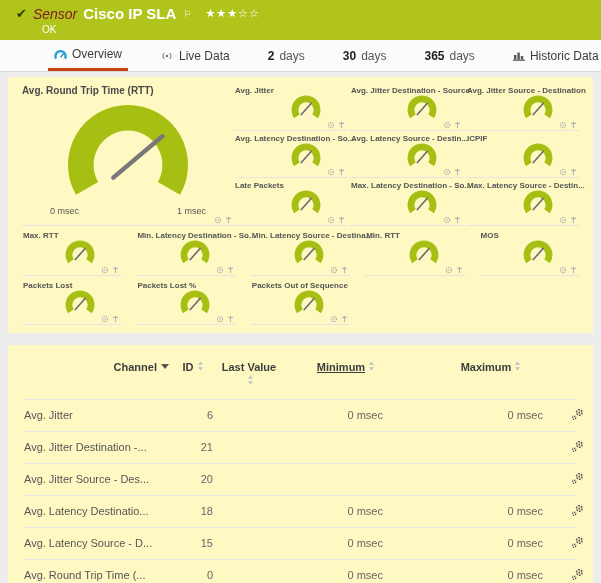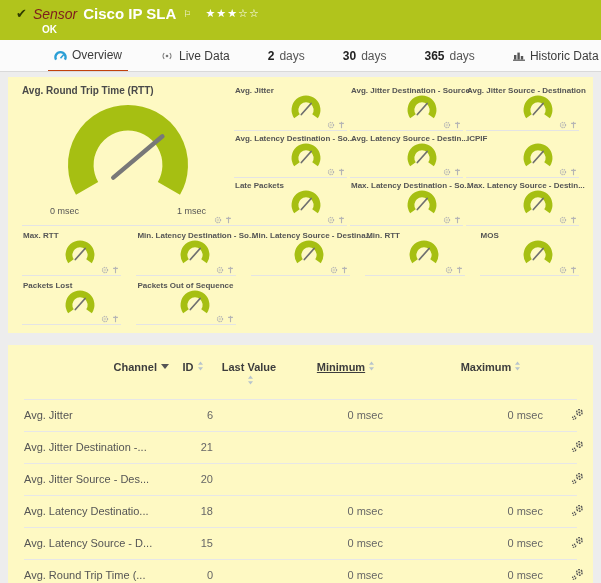--- a/index.html
+++ b/index.html
@@ -10,28 +10,28 @@
     color:#444;
   }
   
   .hdr { height:40px; background:#b1c41c; padding:5px 10px 0 16px; }
   .hdr-row1 { display:flex; align-items:center; gap:6px; }
   .hdr-check { color:#2f3b00; font-size:13px; font-weight:bold; }
   .hdr-kind { font-style:italic; color:#7f1d1d; font-size:14px; }
   .hdr-name { color:#fff; font-size:15px; font-weight:bold; }
   .hdr-flag { color:#fff; font-size:9px; vertical-align:super; margin-left:1px; }
   .hdr-stars { color:#fff; font-size:11px; letter-spacing:1px; margin-left:8px; }
-  .hdr-status { color:#fff; font-size:10px; font-weight:bold; margin:2px 0 0 26px; }
+  .hdr-status { color:#fff; font-size:10px; font-weight:normal; margin:2px 0 0 26px; }
   
   .tabs { height:32px; background:#fbfbfb; border-bottom:1px solid #d9d9d9;
           display:flex; align-items:stretch; padding:0 10px 0 48px; }
   .tab { display:flex; align-items:center; gap:5px; padding:0 6px; margin-right:26px;
          font-size:12px; color:#3c3c3c; cursor:pointer; white-space:nowrap; position:relative; }
   .tab:last-child { margin-right:0; margin-left:auto; }
-  .tab.active { border-bottom:1px solid #c2410c; }
+  .tab.active { border-bottom:3px solid #c2410c; }
   .tab .num { font-weight:bold; color:#222; }
   .tab .lbl-lite { color:#555; }
   .tab-ico { display:inline-flex; align-items:center; }
   
   .panel { background:#fef9c3; margin:5px 8px 0 8px; }
   .panel.gauges { padding:6px 14px 8px 14px; }
   .panel.tbl { margin-top:12px; padding:12px 16px 0 16px; }
   
   .g-top { display:flex; }
   .g-main { width:212px; position:relative; border-bottom:1px solid #e4e4e4; height:143px; flex:none; }
@@ -423,20 +423,37 @@
             <circle cx="5" cy="5" r="3.2" fill="none" stroke="#b5b5b5" stroke-width="1.6" stroke-dasharray="1.6 1"></circle>
             <circle cx="5" cy="5" r="1" fill="#b5b5b5"></circle>
           </svg>
           <svg class="gearbtn" width="7" height="8" viewBox="0 0 8 10">
             <line x1="4" y1="1" x2="4" y2="9" stroke="#b5b5b5" stroke-width="1.4"></line>
             <line x1="1" y1="3" x2="7" y2="3" stroke="#b5b5b5" stroke-width="1.6"></line>
           </svg>
         </span>
       </div>
 
+      <div class="g-card">
+        <span class="t">Packets Lost %</span>
+        <svg class="dial" width="34" height="34" viewBox="0 0 40 40">
+          <path d="M 9.35 28.5 A 13 13 0 1 1 30.65 28.5" fill="none" stroke="#a6bf12" stroke-width="8"></path>
+          <line x1="14.5" y1="26.5" x2="26" y2="13.5" stroke="#6f6f6f" stroke-width="2" stroke-linecap="round"></line>
+        </svg>
+        <span class="card-ico">
+          <svg class="gearbtn" width="8" height="8" viewBox="0 0 10 10">
+            <circle cx="5" cy="5" r="3.2" fill="none" stroke="#b5b5b5" stroke-width="1.6" stroke-dasharray="1.6 1"></circle>
+            <circle cx="5" cy="5" r="1" fill="#b5b5b5"></circle>
+          </svg>
+          <svg class="gearbtn" width="7" height="8" viewBox="0 0 8 10">
+            <line x1="4" y1="1" x2="4" y2="9" stroke="#b5b5b5" stroke-width="1.4"></line>
+            <line x1="1" y1="3" x2="7" y2="3" stroke="#b5b5b5" stroke-width="1.6"></line>
+          </svg>
+        </span>
+      </div>
 
       <div class="g-card">
         <span class="t">Packets Out of Sequence</span>
         <svg class="dial" width="34" height="34" viewBox="0 0 40 40">
           <path d="M 9.35 28.5 A 13 13 0 1 1 30.65 28.5" fill="none" stroke="#a6bf12" stroke-width="8"></path>
           <line x1="14.5" y1="26.5" x2="26" y2="13.5" stroke="#6f6f6f" stroke-width="2" stroke-linecap="round"></line>
         </svg>
         <span class="card-ico">
           <svg class="gearbtn" width="8" height="8" viewBox="0 0 10 10">
             <circle cx="5" cy="5" r="3.2" fill="none" stroke="#b5b5b5" stroke-width="1.6" stroke-dasharray="1.6 1"></circle>

